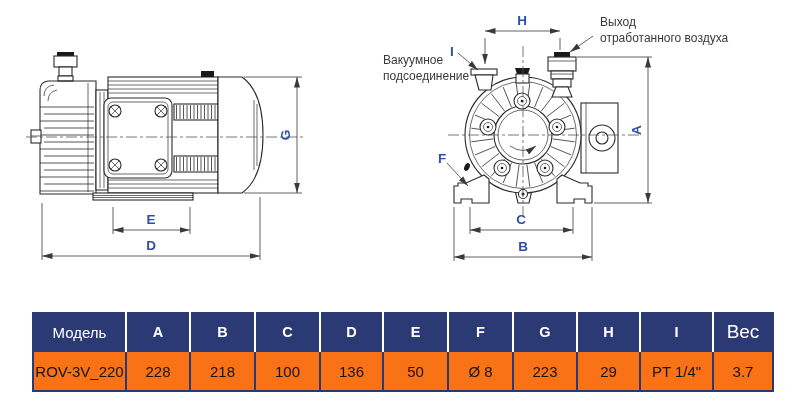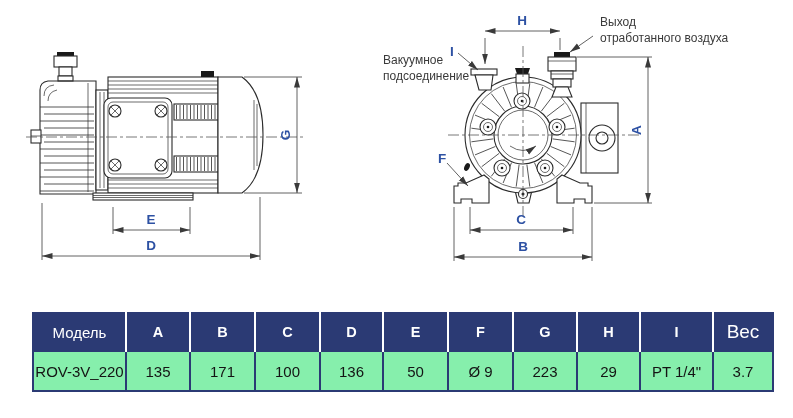--- a/index.html
+++ b/index.html
@@ -16,21 +16,21 @@
   .dimletter{font:600 13.5px "Liberation Sans",sans-serif;fill:#2d51a3;}
   .lbl{font:12px "Liberation Sans",sans-serif;fill:#3a3a3a;}
   #fins line,#rib-hatch line,#head-fins line{stroke:#2b2b2b;stroke-width:0.8;}
   
   .spec-table{position:absolute;left:32px;top:312px;width:741px;border-collapse:collapse;
               border:2px solid #2b3a74;table-layout:fixed;}
   .spec-table th{background:#2b3a74;color:#ffffff;font-size:14.5px;font-weight:bold;
                  height:36px;border-left:2px solid #ffffff;padding:0;text-align:center;}
   .spec-table th:first-child{border-left:none;font-weight:normal;font-size:15px;}
   .spec-table th.thin{font-weight:normal;font-size:19px;}
-  .spec-table td{background:#86efac;color:#141414;font-size:15px;height:38px;
+  .spec-table td{background:#f97316;color:#141414;font-size:15px;height:38px;
                  border:2px solid #2b3a74;padding:0;text-align:center;}
 </style>
 </head>
 <body>
 
 <div class="stage">
 
 <svg width="793" height="305" viewBox="0 0 793 305">
   <defs>
     <marker id="ah" markerWidth="11" markerHeight="8" refX="10.5" refY="4" orient="auto-start-reverse" markerUnits="userSpaceOnUse">
@@ -366,26 +366,26 @@
       <th>F</th>
       <th>G</th>
       <th>H</th>
       <th>I</th>
       <th class="thin">Вес</th>
     </tr>
   </thead>
   <tbody>
     <tr>
       <td>ROV-3V_220</td>
-      <td>135</td>
-      <td>171</td>
+      <td>228</td>
+      <td>218</td>
       <td>100</td>
       <td>136</td>
       <td>50</td>
-      <td>Ø 9</td>
+      <td>Ø 8</td>
       <td>223</td>
       <td>29</td>
       <td>PT 1/4"</td>
       <td>3.7</td>
     </tr>
   </tbody>
 </table>
 
 </div>
 

